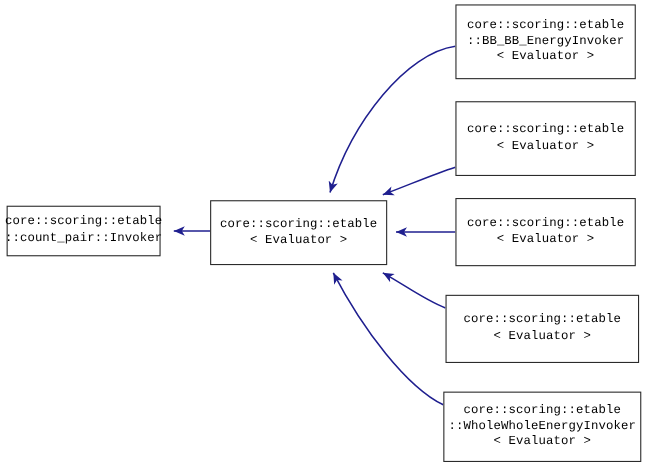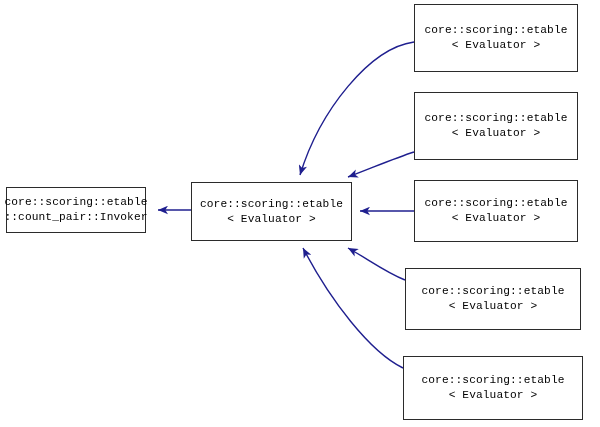--- a/index.html
+++ b/index.html
@@ -95,36 +95,38 @@
     <span class="ln">::count_pair::Invoker</span>
   </div>
 
   <div class="node center">
     <span class="ln">core::scoring::etable</span>
     <span class="ln">&lt; Evaluator &gt;</span>
   </div>
 
   <div class="node d0">
     <span class="ln">core::scoring::etable</span>
+    <span class="ln">::BB_BB_EnergyInvoker</span>
     <span class="ln">&lt; Evaluator &gt;</span>
   </div>
 
   <div class="node d1">
     <span class="ln">core::scoring::etable</span>
     <span class="ln">&lt; Evaluator &gt;</span>
   </div>
 
   <div class="node d2">
     <span class="ln">core::scoring::etable</span>
     <span class="ln">&lt; Evaluator &gt;</span>
   </div>
 
   <div class="node d3">
     <span class="ln">core::scoring::etable</span>
     <span class="ln">&lt; Evaluator &gt;</span>
   </div>
 
   <div class="node d4">
     <span class="ln">core::scoring::etable</span>
+    <span class="ln">::WholeWholeEnergyInvoker</span>
     <span class="ln">&lt; Evaluator &gt;</span>
   </div>
 
 </div>
 
 </body></html>

